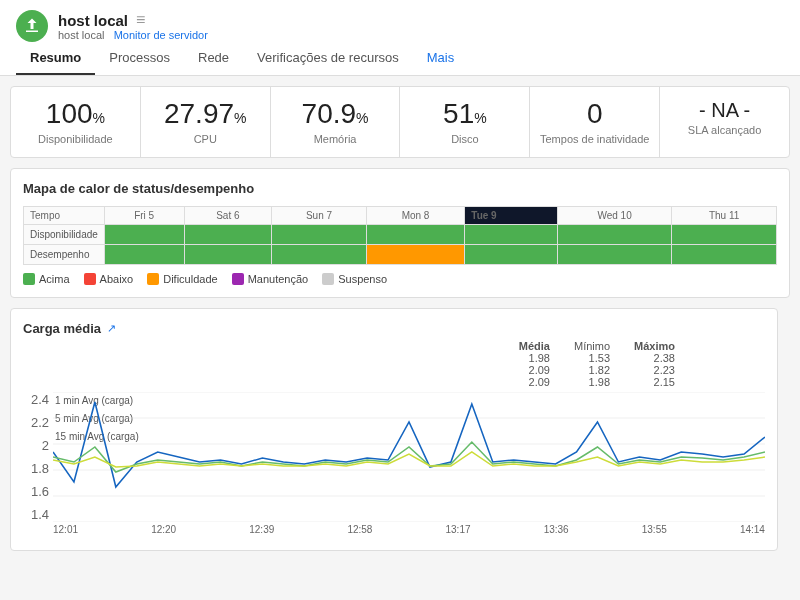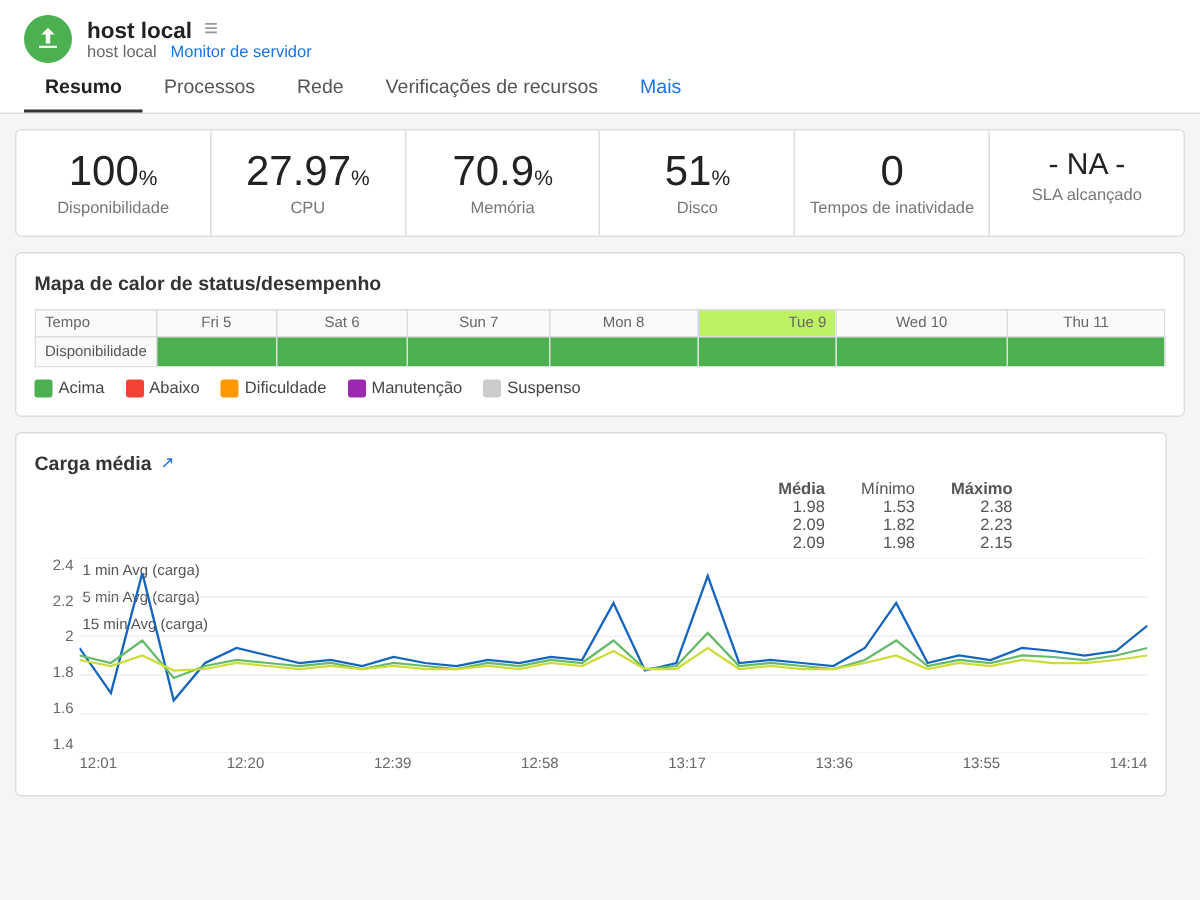--- a/index.html
+++ b/index.html
@@ -118,32 +118,42 @@
           <col>
           <col>
       </colgroup>
       <thead>
         <tr>
           <th style="text-align:left; padding:3px 6px; color:#666; font-weight:normal; border:1px solid #ddd; background:#fafafa;">Tempo</th>
           <th style="text-align:center; padding:3px 6px; color:#666; font-weight:normal; border:1px solid #ddd; background:#fafafa;">Fri 5</th>
           <th style="text-align:center; padding:3px 6px; color:#666; font-weight:normal; border:1px solid #ddd; background:#fafafa;">Sat 6</th>
           <th style="text-align:center; padding:3px 6px; color:#666; font-weight:normal; border:1px solid #ddd; background:#fafafa;">Sun 7</th>
           <th style="text-align:center; padding:3px 6px; color:#666; font-weight:normal; border:1px solid #ddd; background:#fafafa;">Mon 8</th>
-          <th style="text-align:right; padding:3px 6px; color:#666; font-weight:normal; border:1px solid #ddd; background:#bef264;">Tue 9</th>
+          <th style="text-align:left; padding:3px 6px; color:#666; font-weight:bold; border:1px solid #ddd; background:#0f172a;">Tue 9</th>
           <th style="text-align:center; padding:3px 6px; color:#666; font-weight:normal; border:1px solid #ddd; background:#fafafa;">Wed 10</th>
           <th style="text-align:center; padding:3px 6px; color:#666; font-weight:normal; border:1px solid #ddd; background:#fafafa;">Thu 11</th>
         </tr>
       </thead>
       <tbody>
         <tr>
           <td style="padding:4px 6px; color:#555; font-size:10px; border:1px solid #ddd; background:#fafafa;">Disponibilidade</td>
           <td style="background:#4caf50; border:1px solid #ddd;"></td>
           <td style="background:#4caf50; border:1px solid #ddd;"></td>
           <td style="background:#4caf50; border:1px solid #ddd;"></td>
           <td style="background:#4caf50; border:1px solid #ddd;"></td>
+          <td style="background:#4caf50; border:1px solid #ddd;"></td>
+          <td style="background:#4caf50; border:1px solid #ddd;"></td>
+          <td style="background:#4caf50; border:1px solid #ddd;"></td>
+        </tr>
+        <tr>
+          <td style="padding:4px 6px; color:#555; font-size:10px; border:1px solid #ddd; background:#fafafa;">Desempenho</td>
+          <td style="background:#4caf50; border:1px solid #ddd;"></td>
+          <td style="background:#4caf50; border:1px solid #ddd;"></td>
+          <td style="background:#4caf50; border:1px solid #ddd;"></td>
+          <td style="background:#ff9800; border:1px solid #ddd;"></td>
           <td style="background:#4caf50; border:1px solid #ddd;"></td>
           <td style="background:#4caf50; border:1px solid #ddd;"></td>
           <td style="background:#4caf50; border:1px solid #ddd;"></td>
         </tr>
       </tbody>
     </table>
   </div>
   <div class="heatmap-legend">
     <div class="legend-item">
       <div class="legend-dot" style="background:#4caf50;"></div>
@@ -193,21 +203,21 @@
         <div>2.38</div>
         <div>2.23</div>
         <div>2.15</div>
       </div>
     </div>
     <div style="width:90px;"></div>
   </div>
 
   <div style="position:relative; height:150px; margin-top:2px;">
 
-    <div style="position:absolute; left:0; top:0; width:30px; height:130px; display:flex; flex-direction:column; justify-content:space-between; align-items:flex-end; padding-right:4px; font-size:10px; color:#666;">
+    <div style="position:absolute; left:0; top:0; width:30px; height:130px; display:flex; flex-direction:column; justify-content:space-between; align-items:flex-end; padding-right:4px; font-size:13px; color:#666;">
       <span>2.4</span>
       <span>2.2</span>
       <span>2</span>
       <span>1.8</span>
       <span>1.6</span>
       <span>1.4</span>
     </div>
 
     <div style="position:absolute; left:32px; top:0; width:120px; font-size:10px; color:#555; line-height:1.8;">
       <div>1 min Avg (carga)</div>

